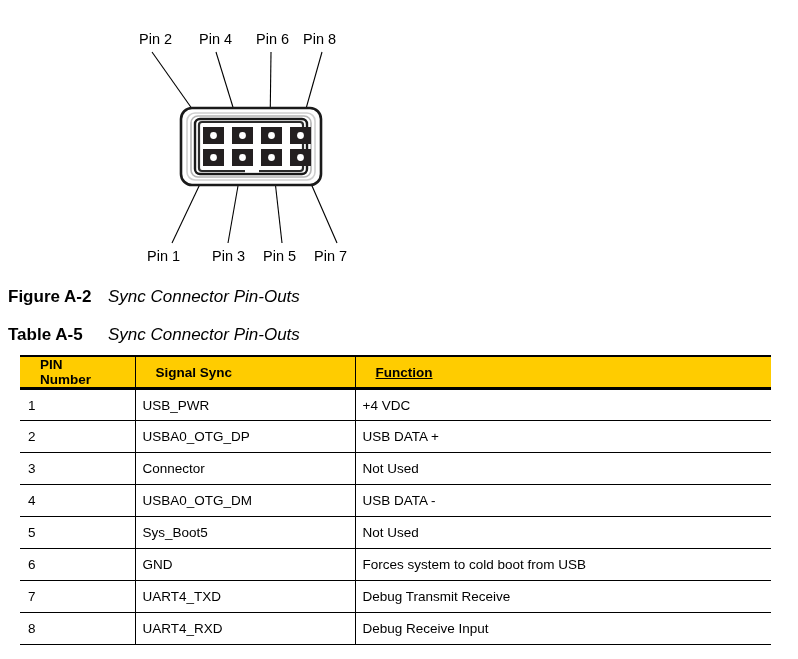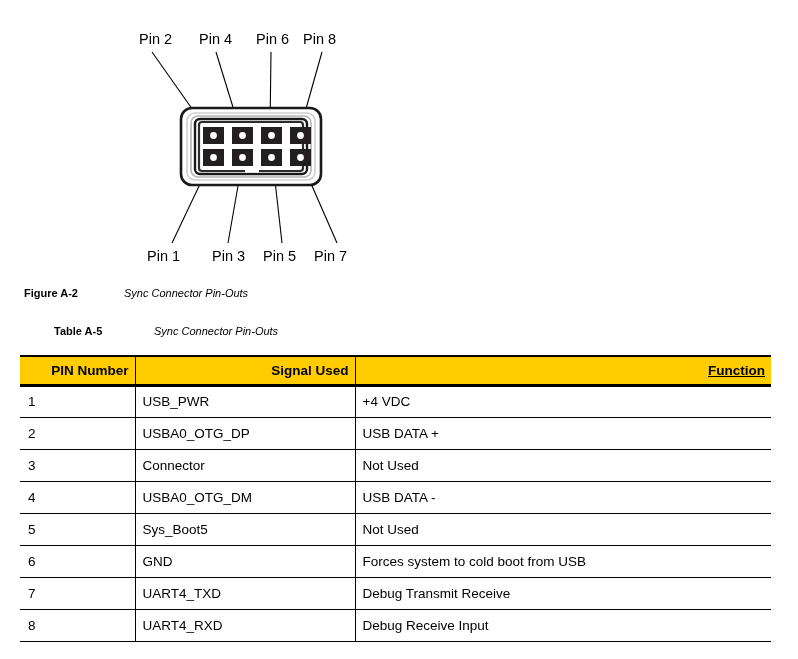--- a/index.html
+++ b/index.html
@@ -27,26 +27,26 @@
   }
   #connector-svg {
     position: absolute;
     left: 0;
     top: 0;
   }
 
   
   .caption-row {
     position: absolute;
-    left: 24px;
-    font-size: 11px;
+    left: 8px;
+    font-size: 17px;
     white-space: nowrap;
   }
   #figure-caption { top: 287px; }
-  #table-caption  { top: 325px; margin-left: 30px; }
+  #table-caption  { top: 325px; }
   .caption-label {
     font-weight: bold;
     display: inline-block;
     width: 100px;
   }
   .caption-title {
     font-style: italic;
     font-weight: normal;
   }
 
@@ -61,23 +61,23 @@
     font-size: 13.5px;
   }
   #pinout-table col.c-pin  { width: 115px; }
   #pinout-table col.c-sig  { width: 220px; }
   #pinout-table col.c-fun  { width: 416px; }
 
   #pinout-table thead th {
     background: #FFCC00;
     font-weight: bold;
     font-size: 13.5px;
-    text-align: right;
+    text-align: left;
     height: 29px;
-    padding: 0 6px;
+    padding: 0 20px;
     border-left: 1.5px solid #000;
     border-right: 1.5px solid #000;
     border-top: 2px solid #000;
     border-bottom: 3px solid #000;
     box-sizing: border-box;
   }
   #pinout-table thead th:first-child { border-left: none; }
   #pinout-table thead th:last-child  { border-right: none; text-decoration: underline; }
 
   #pinout-table tbody td {
@@ -193,21 +193,21 @@
 
 <table id="pinout-table">
   <colgroup>
     <col class="c-pin">
       <col class="c-sig">
       <col class="c-fun">
   </colgroup>
   <thead>
     <tr>
       <th>PIN Number</th>
-      <th>Signal Used</th>
+      <th>Signal Sync</th>
       <th>Function</th>
     </tr>
   </thead>
   <tbody>
     <tr>
       <td>1</td>
       <td>USB_PWR</td>
       <td>+4 VDC</td>
     </tr>
     <tr>

